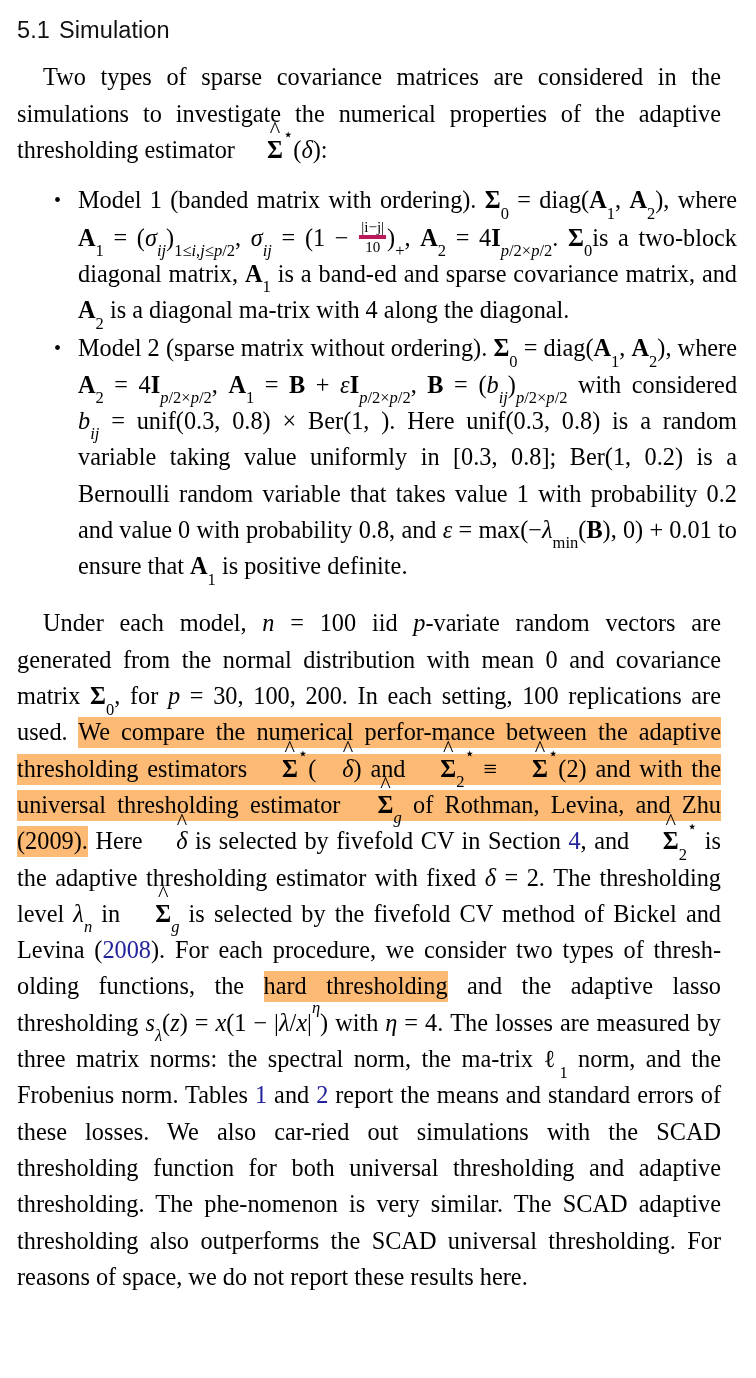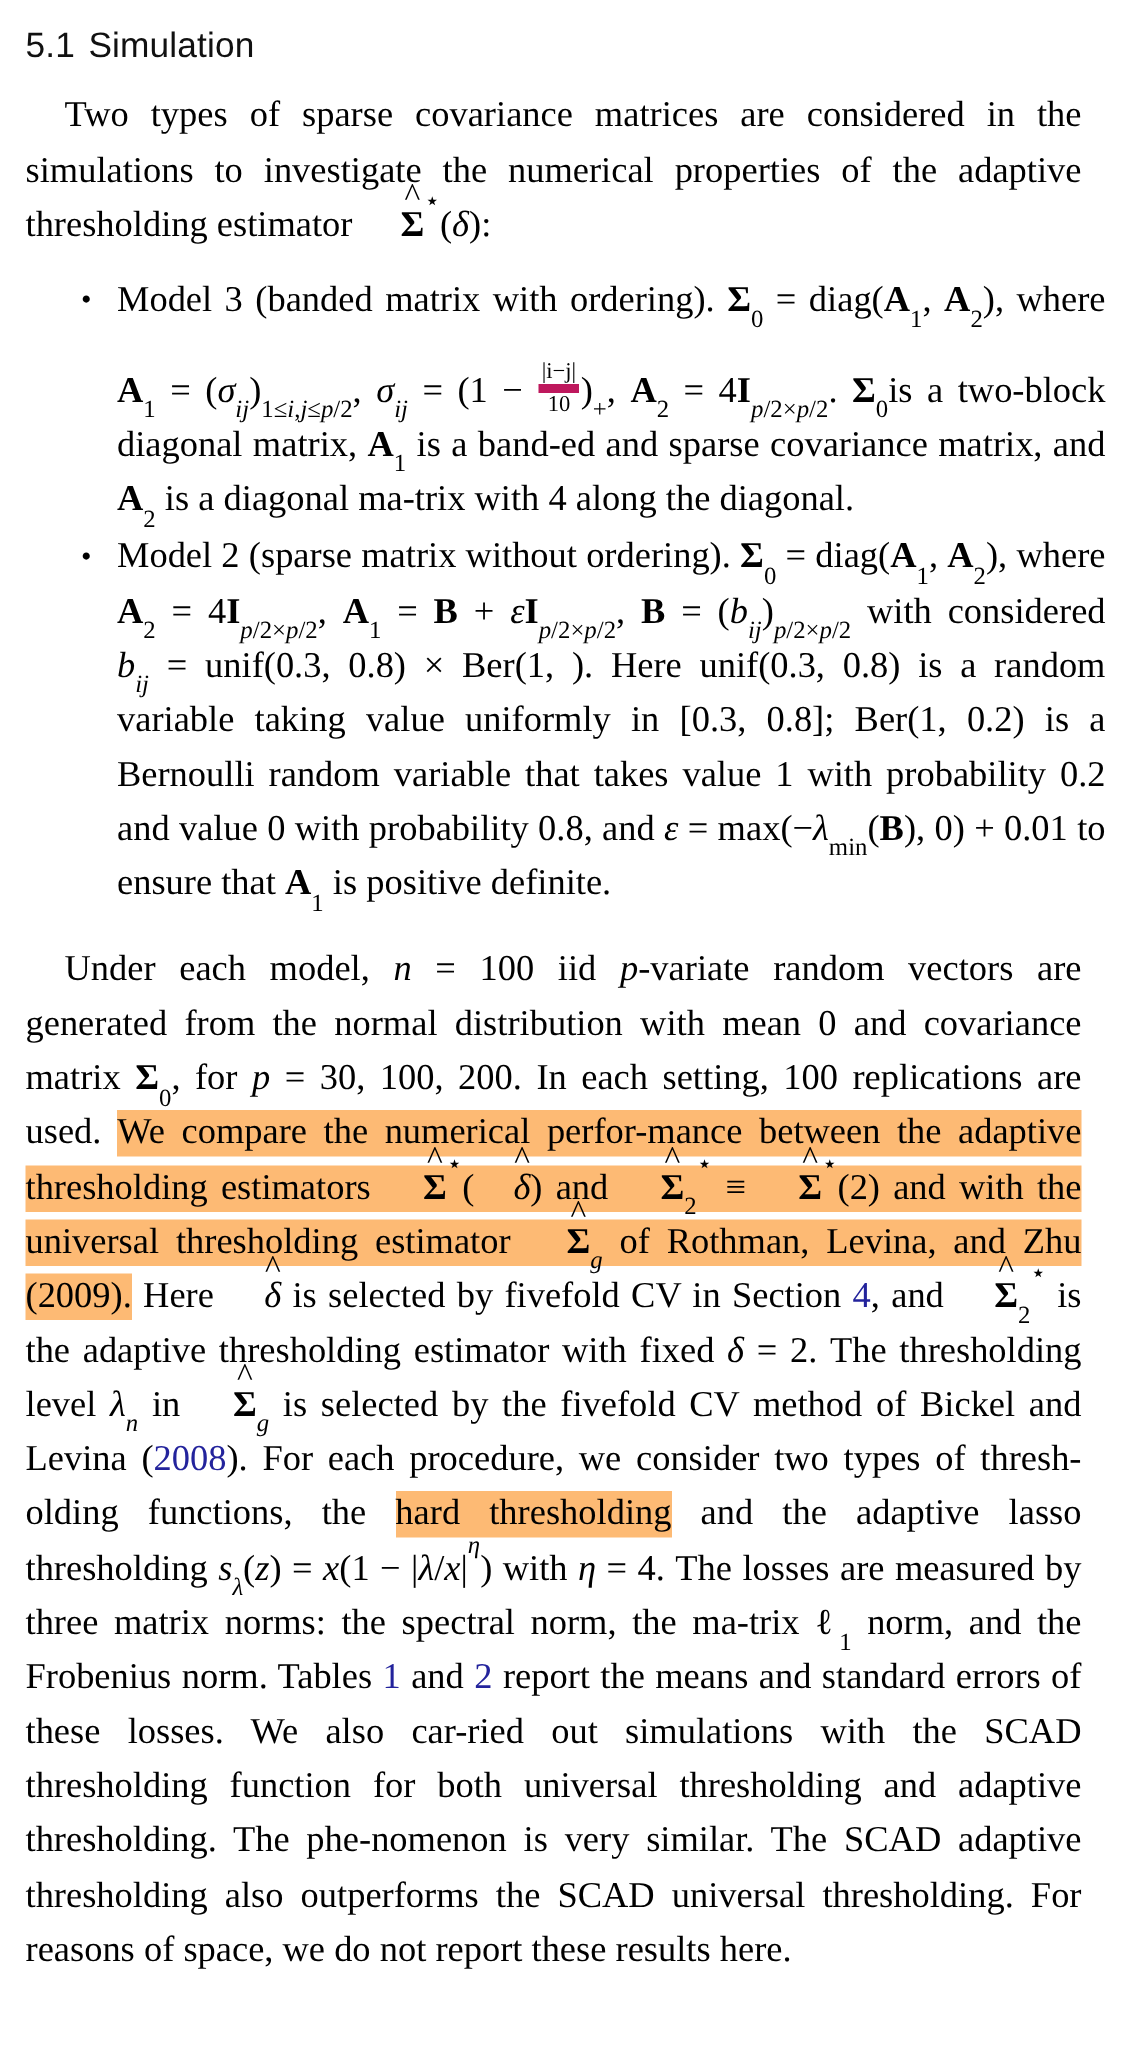--- a/index.html
+++ b/index.html
@@ -127,42 +127,42 @@
 
   
   .frac {
     display: inline-block;
     vertical-align: -0.42em;
     text-align: center;
     font-size: 0.62em;
     line-height: 1.08;
     margin: 0 1px;
   }
-  .frac > .nu { display: block; padding: 0 2px; margin-top: 21px; }
-  .frac > .de { display: block; border-top: 6px solid #be185d; padding: 0 2px; }
+  .frac > .nu { display: block; padding: 0 2px; }
+  .frac > .de { display: block; border-top: 4px solid #be185d; padding: 0 2px; }
 
   .nowrap { white-space: nowrap; }
 </style>
 </head>
 <body>
 
 <div class="page">
 
   <h2 class="section-heading">
     <span class="num">5.1</span><span>Simulation</span>
   </h2>
 
   <p class="body-text para-intro">
     <span>Two types of sparse covariance matrices are considered in the simulations to investigate the numerical properties of the adaptive thresholding estimator </span><span class="nowrap"><span class="hat bm"><span class="hatmark">^</span>Σ</span><sup>⋆</sup>(<span class="m">δ</span>)</span><span>:</span>
   </p>
 
   <ul class="model-list">
 
     <li>
-      <span class="bullet">•</span><span>Model 3</span>
+      <span class="bullet">•</span><span>Model 1</span>
       <span>(banded matrix with ordering).</span>
       <span class="nowrap"><span class="bm">Σ</span><sub>0</sub> = <span class="up">diag</span>(<span class="bm">A</span><sub>1</sub>,</span>
       <span class="nowrap"><span class="bm">A</span><sub>2</sub>),</span> where
       <span class="nowrap"><span class="bm">A</span><sub>1</sub> = (<span class="m">σ<sub>ij</sub></span>)<sub>1≤<span class="m">i</span>,<span class="m">j</span>≤<span class="m">p</span>/2</sub>,</span>
       <span class="nowrap"><span class="m">σ<sub>ij</sub></span> = (1 − <span class="frac"><span class="nu">|i−j|</span><span class="de">10</span></span>)<sub>+</sub>,</span>
       <span class="nowrap"><span class="bm">A</span><sub>2</sub> =</span>
       <span class="nowrap">4<span class="bm">I</span><sub><span class="m">p</span>/2×<span class="m">p</span>/2</sub>.</span>
       <span class="nowrap"><span class="bm">Σ</span><sub>0</sub></span><span>is a two-block diagonal matrix, </span><span class="nowrap"><span class="bm">A</span><sub>1</sub></span><span> is a band-ed and sparse covariance matrix, and </span><span class="nowrap"><span class="bm">A</span><sub>2</sub></span><span> is a diagonal ma-trix with 4 along the diagonal.</span>
     </li>
 

